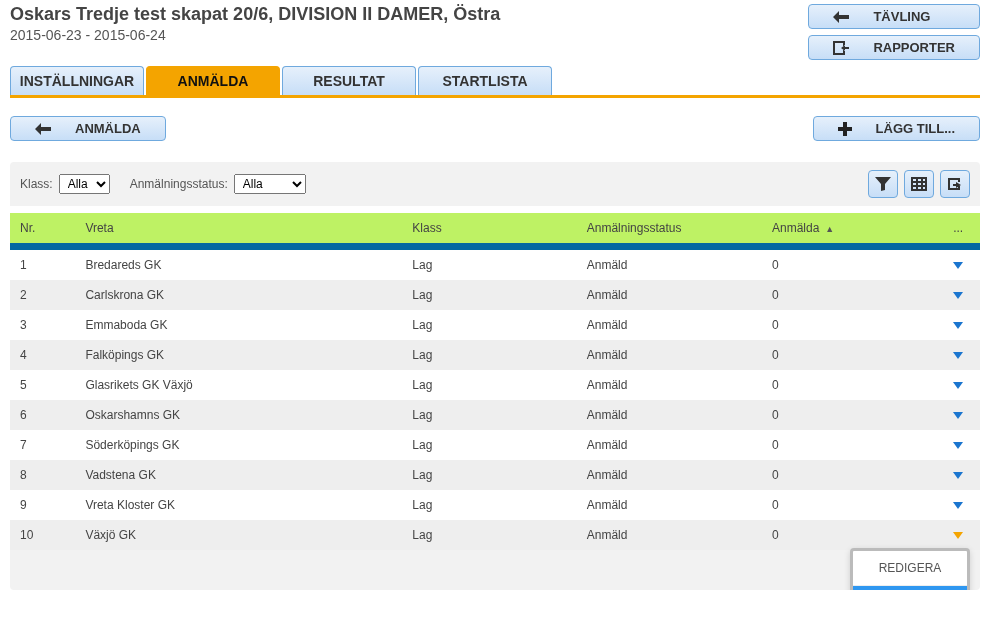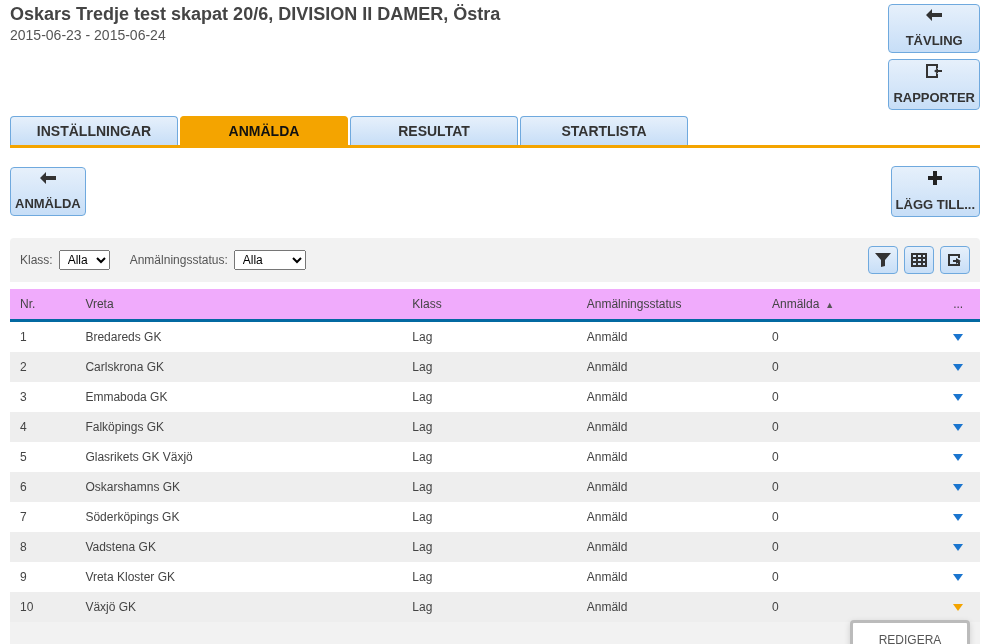--- a/index.html
+++ b/index.html
@@ -6,33 +6,33 @@
   body { background: #fff; font-size: 13px; color: #333; }
   .app { width: 990px; }
 
   
   .header { display: flex; justify-content: space-between; align-items: flex-start; padding: 4px 10px 0 10px; }
   .title-block h2 { font-size: 18px; color: #444; font-weight: bold; }
   .title-block .dates { font-size: 14px; color: #555; margin-top: 2px; }
   .right-btns { display: flex; flex-direction: column; gap: 6px; }
 
   .btn {
-    display: inline-flex; align-items: center; gap: 12px;
+    display: inline-flex; align-items: center; gap: 24px;
     background: linear-gradient(#e6f0fb, #c7def7);
     border: 1px solid #6fa9de; border-radius: 4px;
-    padding: 4px 4px; font-size: 13px; font-weight: bold; color: #333;
-    cursor: pointer; white-space: nowrap; flex-direction: column;
+    padding: 4px 24px; font-size: 13px; font-weight: bold; color: #333;
+    cursor: pointer; white-space: nowrap;
   }
   .btn svg,.iconbtn svg { display: block; }
 
   
   .tabs-wrap { padding: 0 10px; }
   .tabs { display: flex; border-bottom: 3px solid #f4a400; margin-top: 6px; }
   .tab {
-    width: 168px; text-align: center; padding: 6px 0;
+    width: 134px; text-align: center; padding: 6px 0;
     font-size: 14px; font-weight: bold; color: #333;
     background: linear-gradient(#e6f0fb,#c7def7);
     border: 1px solid #6fa9de; border-bottom: none;
     border-top-left-radius: 4px; border-top-right-radius: 4px;
     margin-right: 2px; cursor: pointer;
   }
   .tab.active { background: #f4a400; border-color: #f4a400; color: #111; }
 
   
   .secbar { display: flex; justify-content: space-between; align-items: center; padding: 18px 10px 14px 10px; }
@@ -48,22 +48,22 @@
   .filters-right { display: flex; gap: 6px; }
   .iconbtn {
     width: 30px; height: 28px; display: flex; align-items: center; justify-content: center;
     background: linear-gradient(#e6f0fb,#c7def7); border: 1px solid #6fa9de; border-radius: 4px; cursor: pointer;
   }
 
   
   .table { margin: 0 10px; background: #f2f2f2; padding-bottom: 40px; border-bottom-left-radius: 4px; border-bottom-right-radius: 4px;}
   table { width: 100%; border-collapse: collapse; background: #fff; }
   thead th {
-    background: #f0abfc; text-align: left; font-weight: normal; color: #444;
-    font-size: 12px; padding: 8px 10px; border-bottom: 3px solid #0369a1;
+    background: #bef264; text-align: left; font-weight: normal; color: #444;
+    font-size: 12px; padding: 8px 10px; border-bottom: 7px solid #0369a1;
   }
   .col-nr { width: 60px; }
   .col-name { width: 300px; }
   .col-klass { width: 160px; }
   .col-status { width: 170px; }
   .col-anmalda { width: 160px; }
   .col-actions { width: 40px; text-align:center;}
   tbody td { padding: 8px 10px; font-size: 12px; color: #444; }
   tbody tr:nth-child(even) td { background: #eeeeee; }
   tbody tr:nth-child(odd) td { background: #ffffff; }

